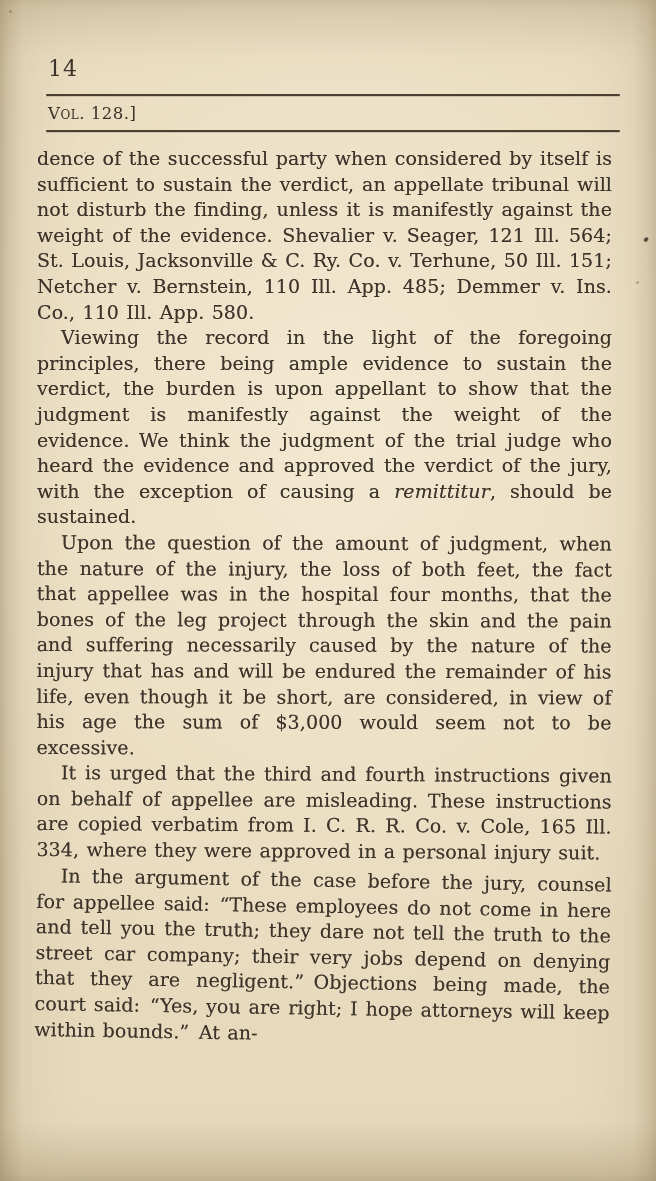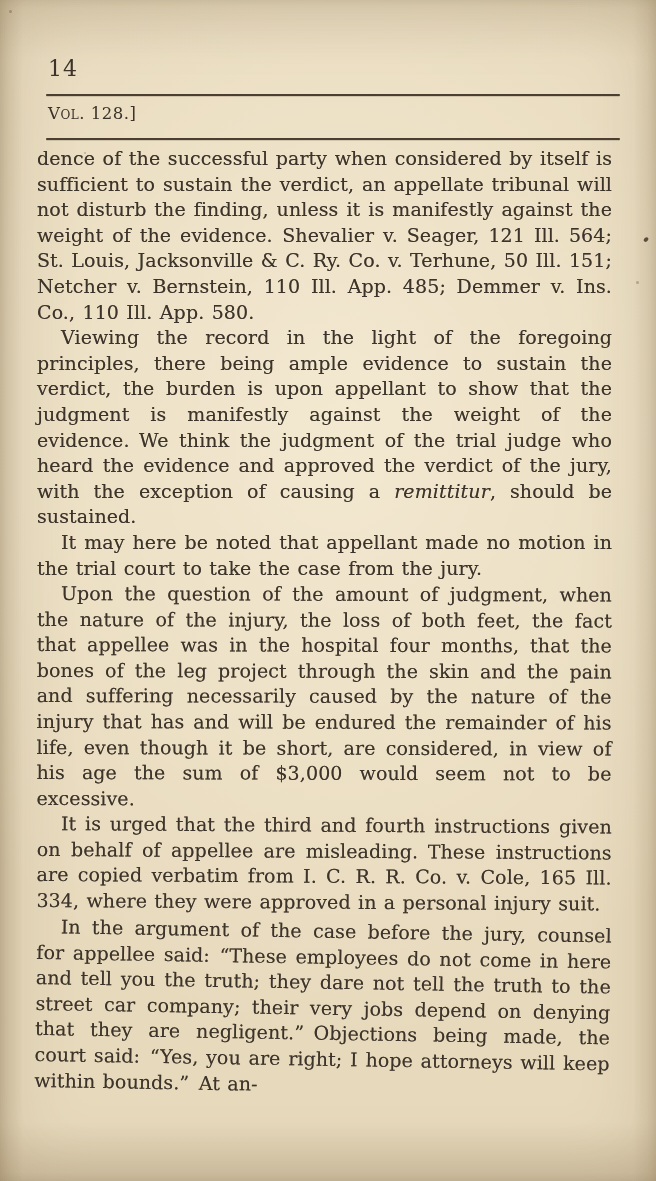--- a/index.html
+++ b/index.html
@@ -52,21 +52,21 @@
   }
   .rule {
     height: 2px;
     background: #4a3f30;
     box-shadow: 0 0.5px 0 rgba(74,63,48,0.35);
     border-radius: 1px;
   }
   .vol-row {
     position: relative;
     height: 26px;
-    padding-top: 16px;
+    padding-top: 8px;
   }
   .vol-label {
     position: absolute;
     left: 2px;
     top: 8px;
     font-variant: small-caps;
     font-size: 16.5px;
     letter-spacing: 0.5px;
   }
   .case-name {
@@ -122,21 +122,20 @@
     <div class="rule"></div>
     <div class="vol-row">
       <span class="vol-label">Vol. 128.]</span>
     </div>
     <div class="rule"></div>
   </header>
 
   <main class="page-body">
       <p><span>dence of the successful party when considered by itself is sufficient to sustain the verdict, an appellate tribunal will not disturb the finding, unless it is manifestly against the weight of the evidence. Shevalier v. Seager, 121 Ill. 564; St. Louis, Jacksonville &amp; C. Ry. Co. v. Terhune, 50 Ill. 151; Netcher v. Bernstein, 110 Ill. App. 485; Demmer v. Ins. Co., 110 Ill. App. 580.</span></p>
       <p class="indent"><span>Viewing the record in the light of the foregoing principles, there being ample evidence to sustain the verdict, the burden is upon appellant to show that the judgment is manifestly against the weight of the evidence. We think the judgment of the trial judge who heard the evidence and approved the verdict of the jury, with the exception of causing a </span><i>remittitur</i><span>, should be sustained.</span></p>
-      <p class="indent"><span>It may here be noted that appellant made no motion in the trial court to take the case from the jury.</span></p>
       <p class="indent"><span>Upon the question of the amount of judgment, when the nature of the injury, the loss of both feet, the fact that appellee was in the hospital four months, that the bones of the leg project through the skin and the pain and suffering necessarily caused by the nature of the injury that has and will be endured the remainder of his life, even though it be short, are considered, in view of his age the sum of $3,000 would seem not to be excessive.</span></p>
       <p class="indent"><span>It is urged that the third and fourth instructions given on behalf of appellee are misleading. These instructions are copied verbatim from I. C. R. R. Co. v. Cole, 165 Ill. 334, where they were approved in a personal injury suit.</span></p>
       <p class="indent"><span>In the argument of the case before the jury, counsel for appellee said: “These employees do not come in here and tell you the truth; they dare not tell the truth to the street car company; their very jobs depend on denying that they are negligent.” Objections being made, the court said: “Yes, you are right; I hope attorneys will keep within bounds.” At an-</span></p>
     </main>
 
   <div class="speck speck-1"></div>
   <div class="speck speck-2"></div>
   <div class="speck speck-3"></div>
   <div class="speck speck-4"></div>
   <div class="speck speck-5"></div>

